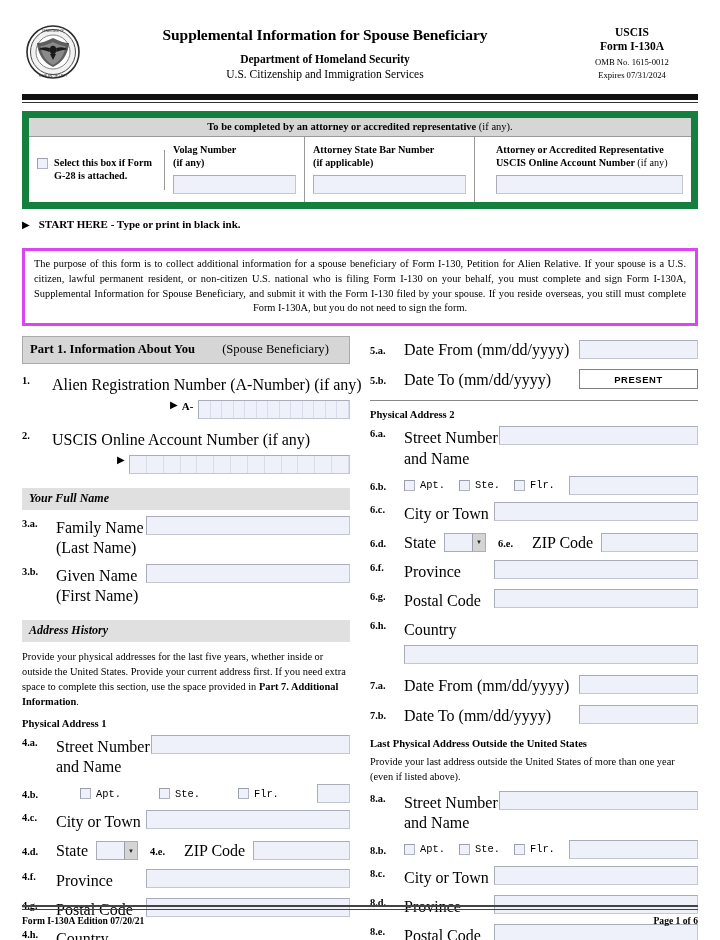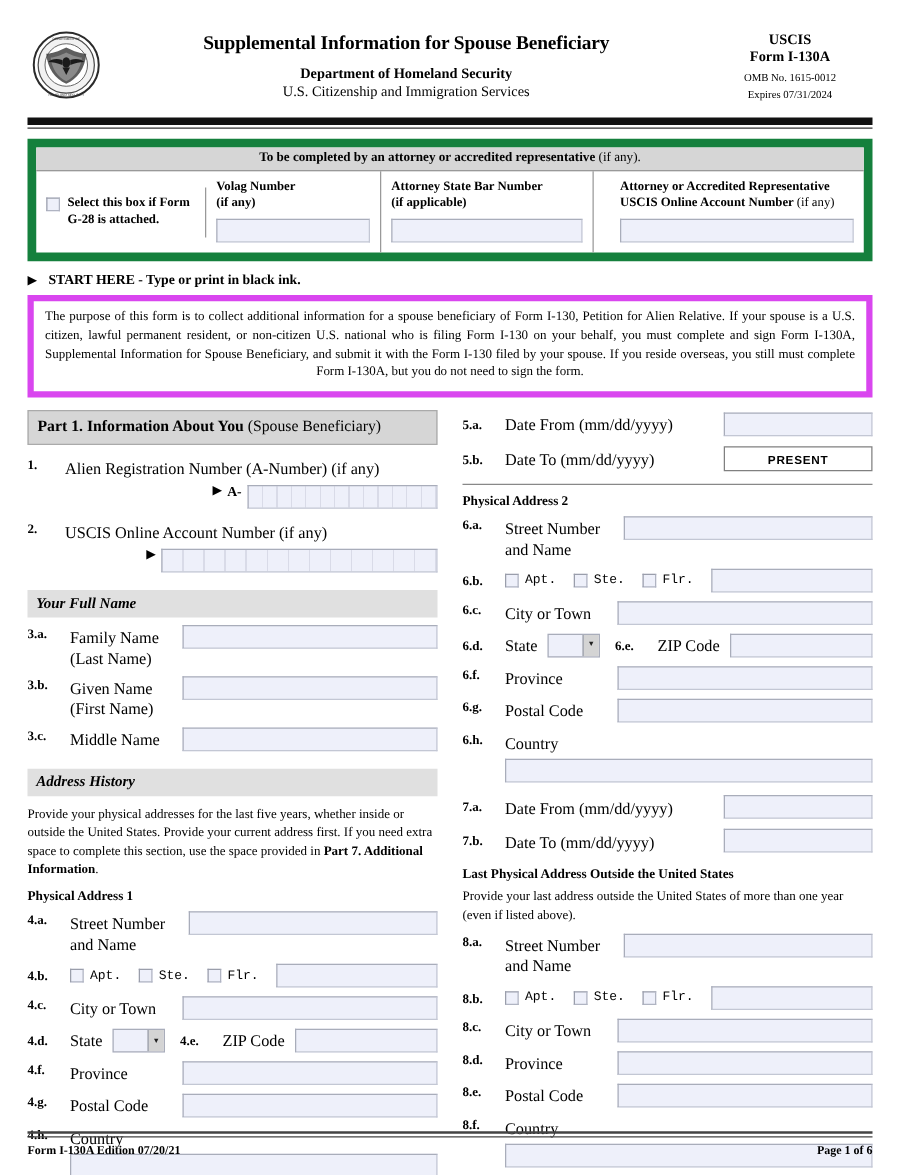--- a/index.html
+++ b/index.html
@@ -42,43 +42,43 @@
   .c1 { width: 136px; flex: 0 0 136px; display: flex; gap: 6px; }
   .c2 { width: 140px; flex: 0 0 140px; }
   .c3 { width: 170px; flex: 0 0 170px; }
   .c4 { flex: 1 1 auto; margin-left: 13px; }
   .atty-lbl { font-size: 10.2px; font-weight: bold; line-height: 1.28; }
   .atty-lbl .light { font-weight: normal; }
 
   
   .starthere { margin-top: 9px; font-size: 11px; font-weight: bold; display: flex; align-items: center; gap: 9px; }
   .tri { font-size: 10px; }
-  .purpose { border: 5px solid #d946ef; margin-top: 6px; padding: 6px 9px 7px 9px;
+  .purpose { border: 3px solid #d946ef; margin-top: 18px; padding: 6px 9px 7px 9px;
     font-size: 10.4px; line-height: 1.42; text-align: justify; text-align-last: center; }
 
   
   .cols { display: flex; margin-top: 10px; gap: 20px; }
   .col { width: 328px; flex: 0 0 328px; }
 
   
   .partbar { background: #d6d6d6; border: 1px solid #aaa; padding: 4px 7px 5px 7px;
     font-size: 12.6px; font-weight: bold; line-height: 1.3; }
-  .partbar .light { font-weight: normal; }
+  .partbar .light { font-weight: normal; margin-left: 24px; }
   .sectbar { background: #e0e0e0; padding: 3px 7px 4px 7px; font-size: 12px;
     font-weight: bold; font-style: italic; }
   .subhead { font-size: 10.6px; font-weight: bold; }
   .para { font-size: 10.4px; line-height: 1.43; }
   .para b { font-weight: bold; }
   .divider { height: 1px; background: #888; }
 
   
   .row { display: flex; align-items: flex-start; }
   .num { width: 30px; flex: 0 0 30px; font-size: 10.4px; font-weight: bold; padding-top: 2px; }
   .num.wide { width: 34px; flex: 0 0 34px; }
-  .lbl { font-size: 13px; line-height: 1.26; padding-top: 2px; }
+  .lbl { font-size: 16px; line-height: 1.26; padding-top: 2px; }
   .lbl.w95 { width: 95px; flex: 0 0 95px; }
   .lbl.w90 { width: 90px; flex: 0 0 90px; }
   .lbl.auto { flex: 0 0 auto; }
 
   
   .fld {
     background: #eef0fa;
     border: 1px solid #c3c7d4;
     border-top-color: #a9adba; border-left-color: #a9adba;
     height: 19px; position: relative;
@@ -227,41 +227,36 @@
         <div class="lbl w90" style="white-space:pre-line;">Family Name
 (Last Name)</div>
         <div class="fld grow"></div>
       </div>
       <div class="row mt6">
         <div class="num wide">3.b.</div>
         <div class="lbl w90" style="white-space:pre-line;">Given Name
 (First Name)</div>
         <div class="fld grow"></div>
       </div>
-      <div class="row mt6">
-        <div class="num wide">3.c.</div>
-        <div class="lbl w90">Middle Name</div>
-        <div class="fld grow"></div>
-      </div>
 
       <div class="sectbar mt14">Address History</div>
       <div class="para mt8">
         <span>Provide your physical addresses for the last five years, whether inside or outside the United States.  Provide your current address first.  If you need extra space to complete this section, use the space provided in </span><b>Part 7. Additional Information</b><span>.</span>
       </div>
 
       <div class="subhead mt8">Physical Address 1</div>
 
       <div class="row mt6">
         <div class="num wide">4.a.</div>
         <div class="lbl w95" style="white-space:pre-line;">Street Number
 and Name</div>
         <div class="fld grow"></div>
       </div>
 
-      <div class="row mt7" style="align-items:center;">
+      <div class="row mt7" style="align-items:center;gap:24px;">
         <div class="num wide">4.b.</div>
         <div class="cbgrp">
           <span class="cb"></span>
           <span class="t">Apt.</span>
         </div>
         <div class="cbgrp">
           <span class="cb"></span>
           <span class="t">Ste.</span>
         </div>
         <div class="cbgrp">

